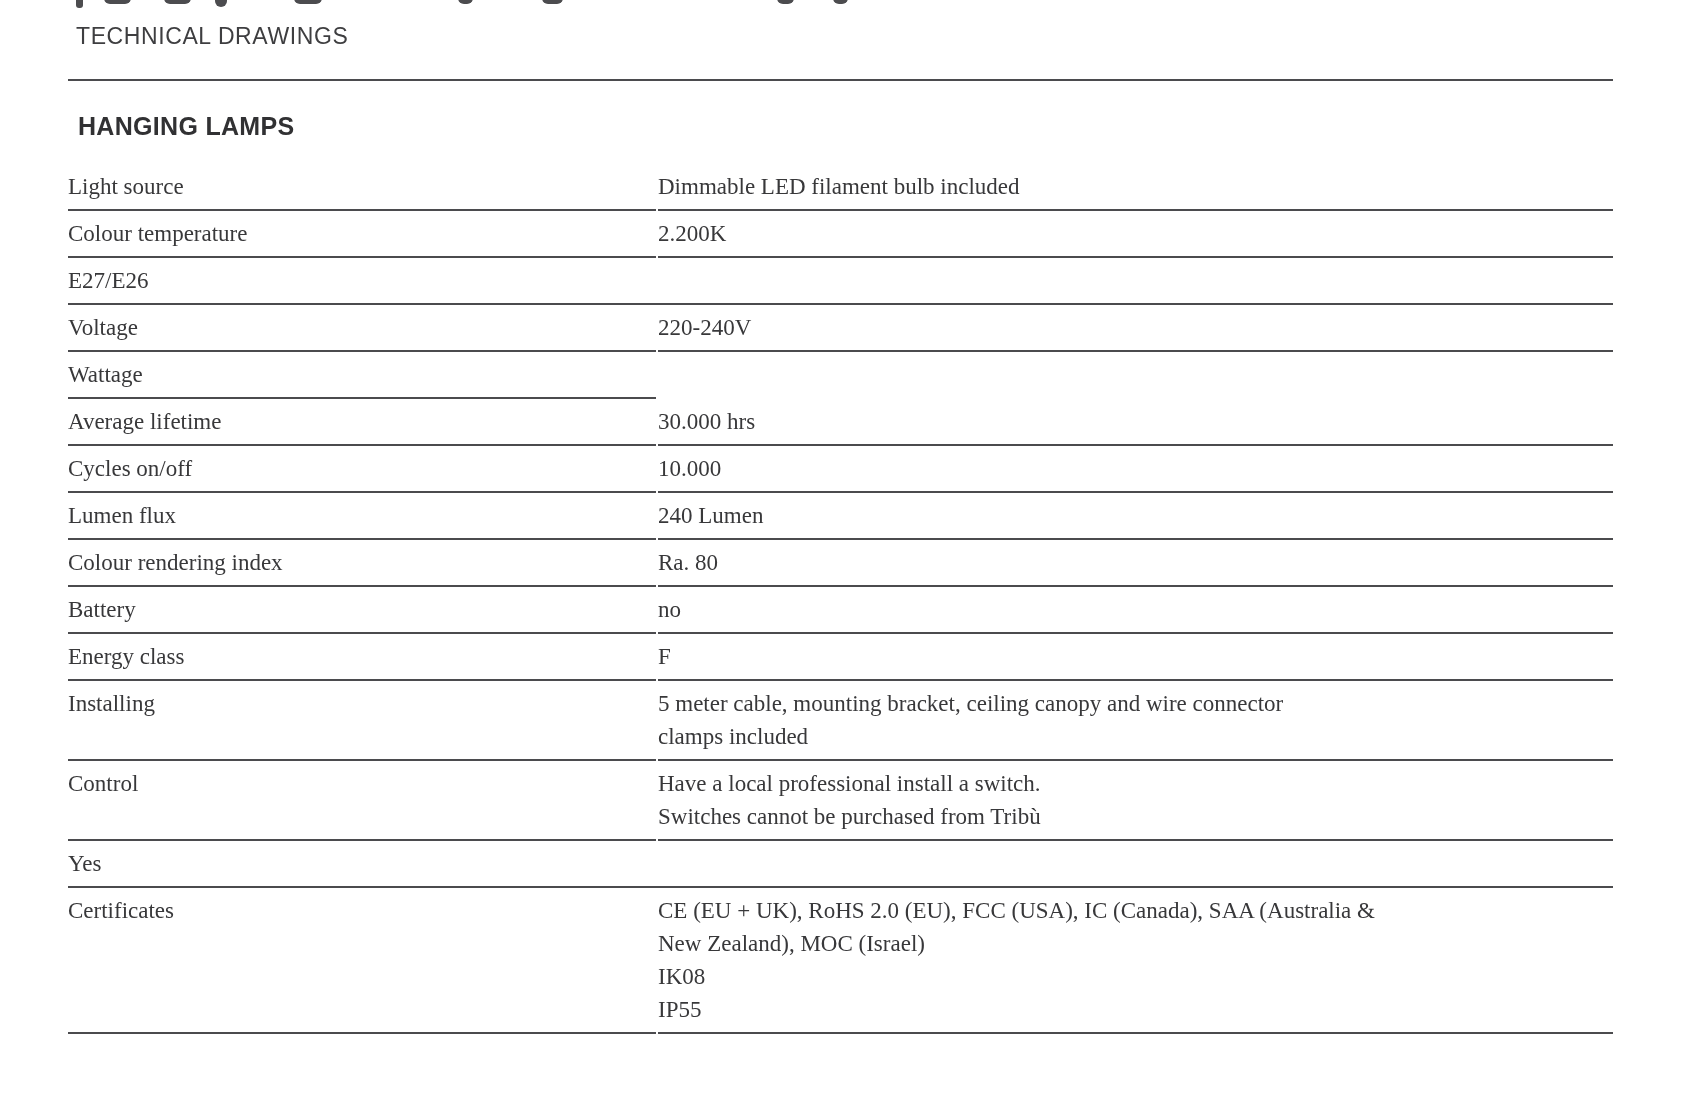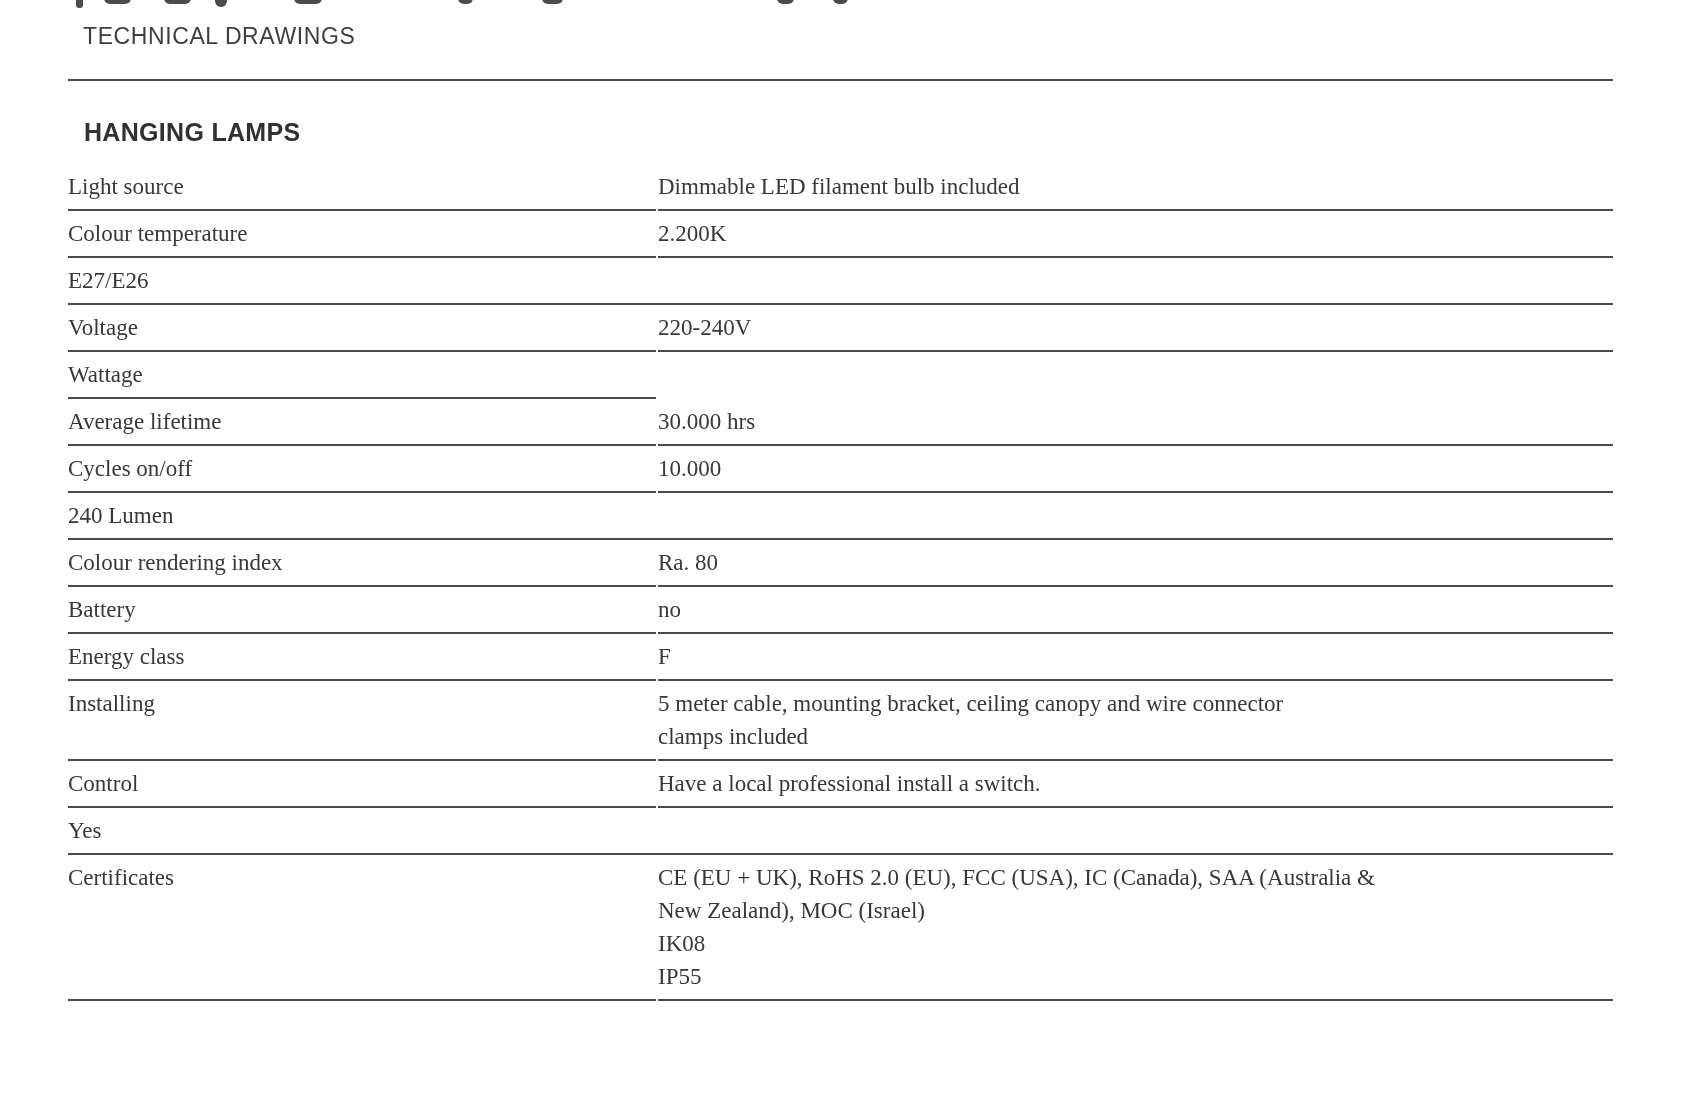--- a/index.html
+++ b/index.html
@@ -46,40 +46,40 @@
 
   .content {
     position: absolute;
     left: 68px;
     top: 0;
     width: 1545px;
   }
   .section-label {
     position: absolute;
     top: 24px;
-    left: 15px;
+    left: 8px;
     font-size: 23px;
     line-height: 25px;
     letter-spacing: 0.6px;
     color: #3e3e40;
     white-space: nowrap;
   }
   .divider {
     position: absolute;
     top: 79px;
     left: 0;
     width: 1545px;
     height: 0;
     border-top: 2px solid #4b4b4e;
   }
   .heading {
     position: absolute;
     top: 102px;
     left: 0;
-    margin: 16px;
+    margin: 10px;
     font-size: 25px;
     line-height: 28px;
     font-weight: 700;
     letter-spacing: 0.3px;
     color: #313133;
     white-space: nowrap;
   }
 
   .spec-table {
     position: absolute;
@@ -166,20 +166,21 @@
             <div class="vline">30.000 hrs</div>
           </div>
         </div>
         <div class="row">
           <div class="cell label">Cycles on/off</div>
           <div class="cell value">
             <div class="vline">10.000</div>
           </div>
         </div>
         <div class="row">
+          <div class="cell label">Lumen flux</div>
           <div class="cell value">
             <div class="vline">240 Lumen</div>
           </div>
         </div>
         <div class="row">
           <div class="cell label">Colour rendering index</div>
           <div class="cell value">
             <div class="vline">Ra. 80</div>
           </div>
         </div>
@@ -199,20 +200,21 @@
           <div class="cell label">Installing</div>
           <div class="cell value">
             <div class="vline">5 meter cable, mounting bracket, ceiling canopy and wire connector</div>
             <div class="vline">clamps included</div>
           </div>
         </div>
         <div class="row">
           <div class="cell label">Control</div>
           <div class="cell value">
             <div class="vline">Have a local professional install a switch.</div>
+            <div class="vline">Switches cannot be purchased from Tribù</div>
           </div>
         </div>
         <div class="row">
           <div class="cell value">
             <div class="vline">Yes</div>
           </div>
         </div>
         <div class="row">
           <div class="cell label">Certificates</div>
           <div class="cell value">

